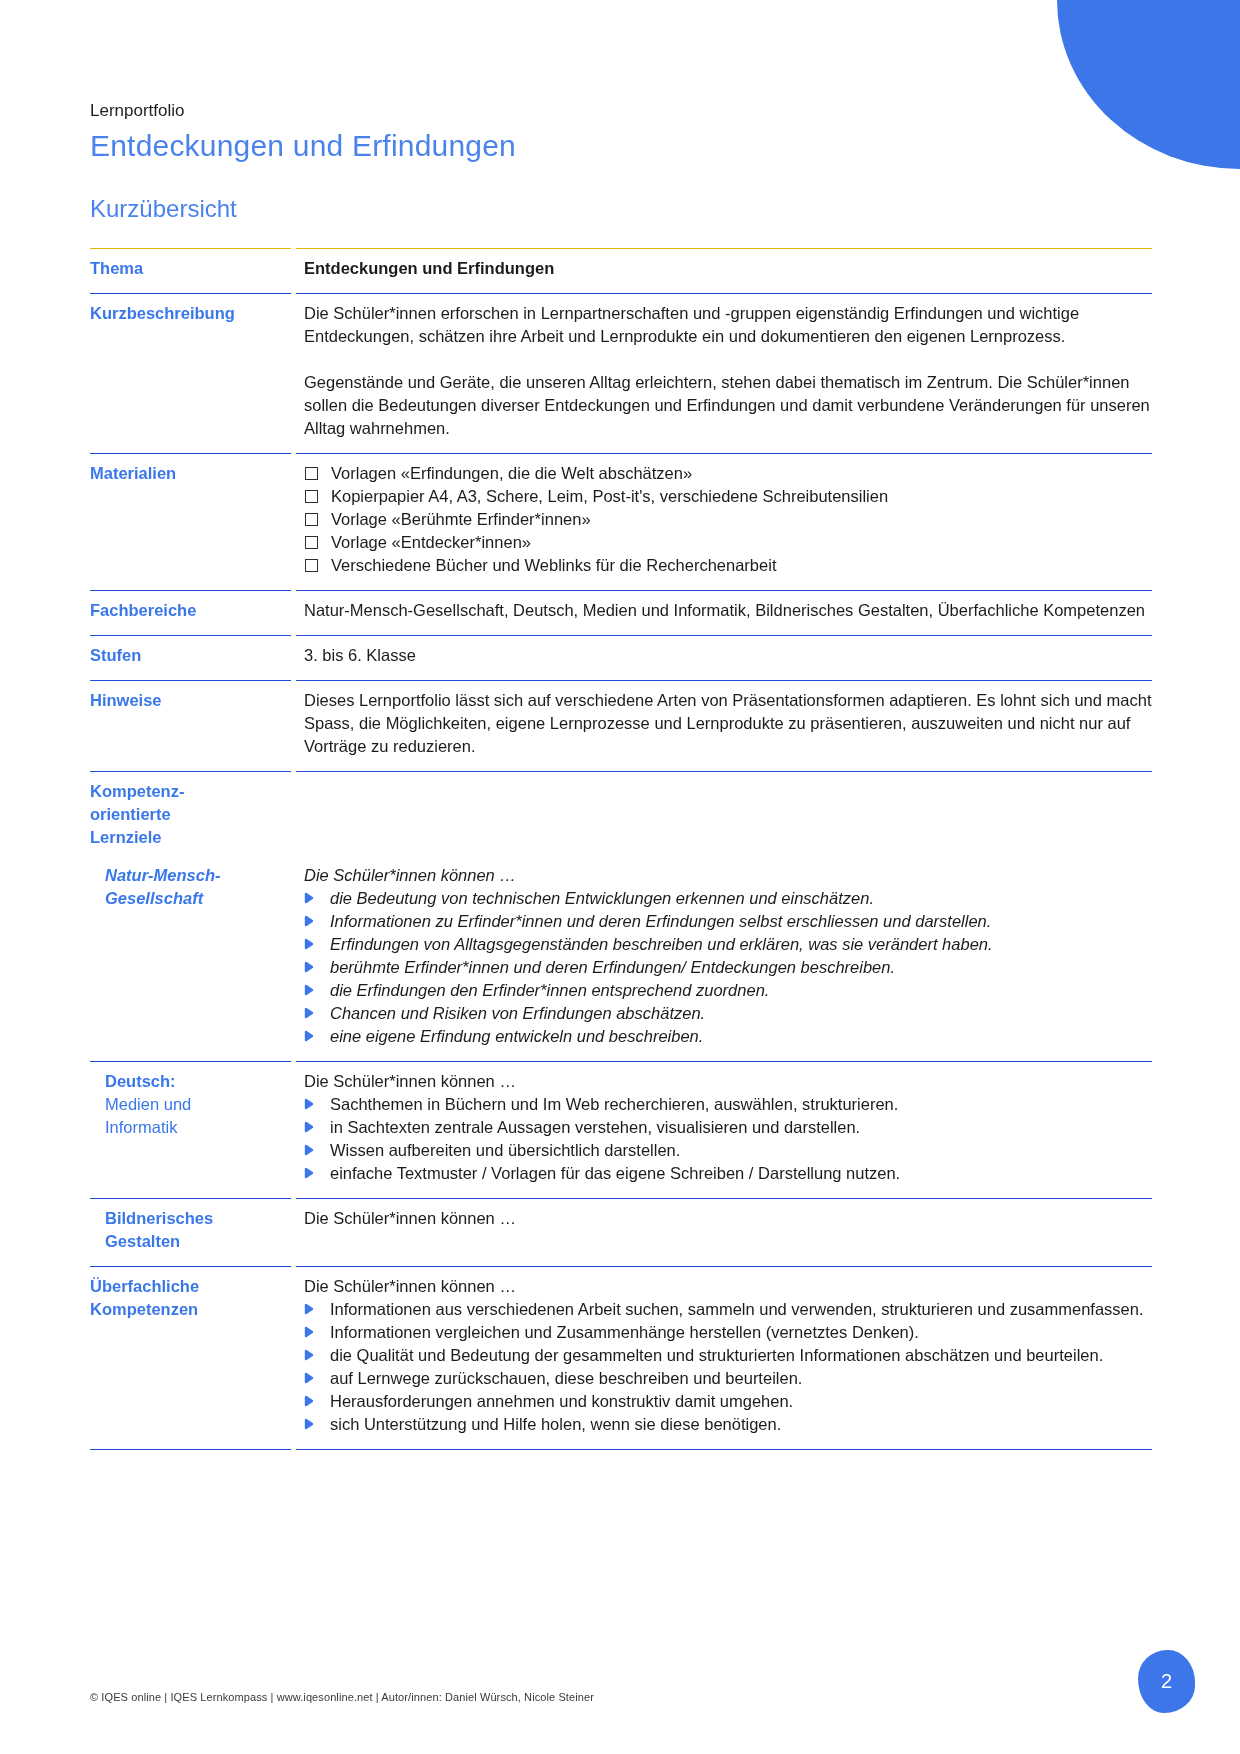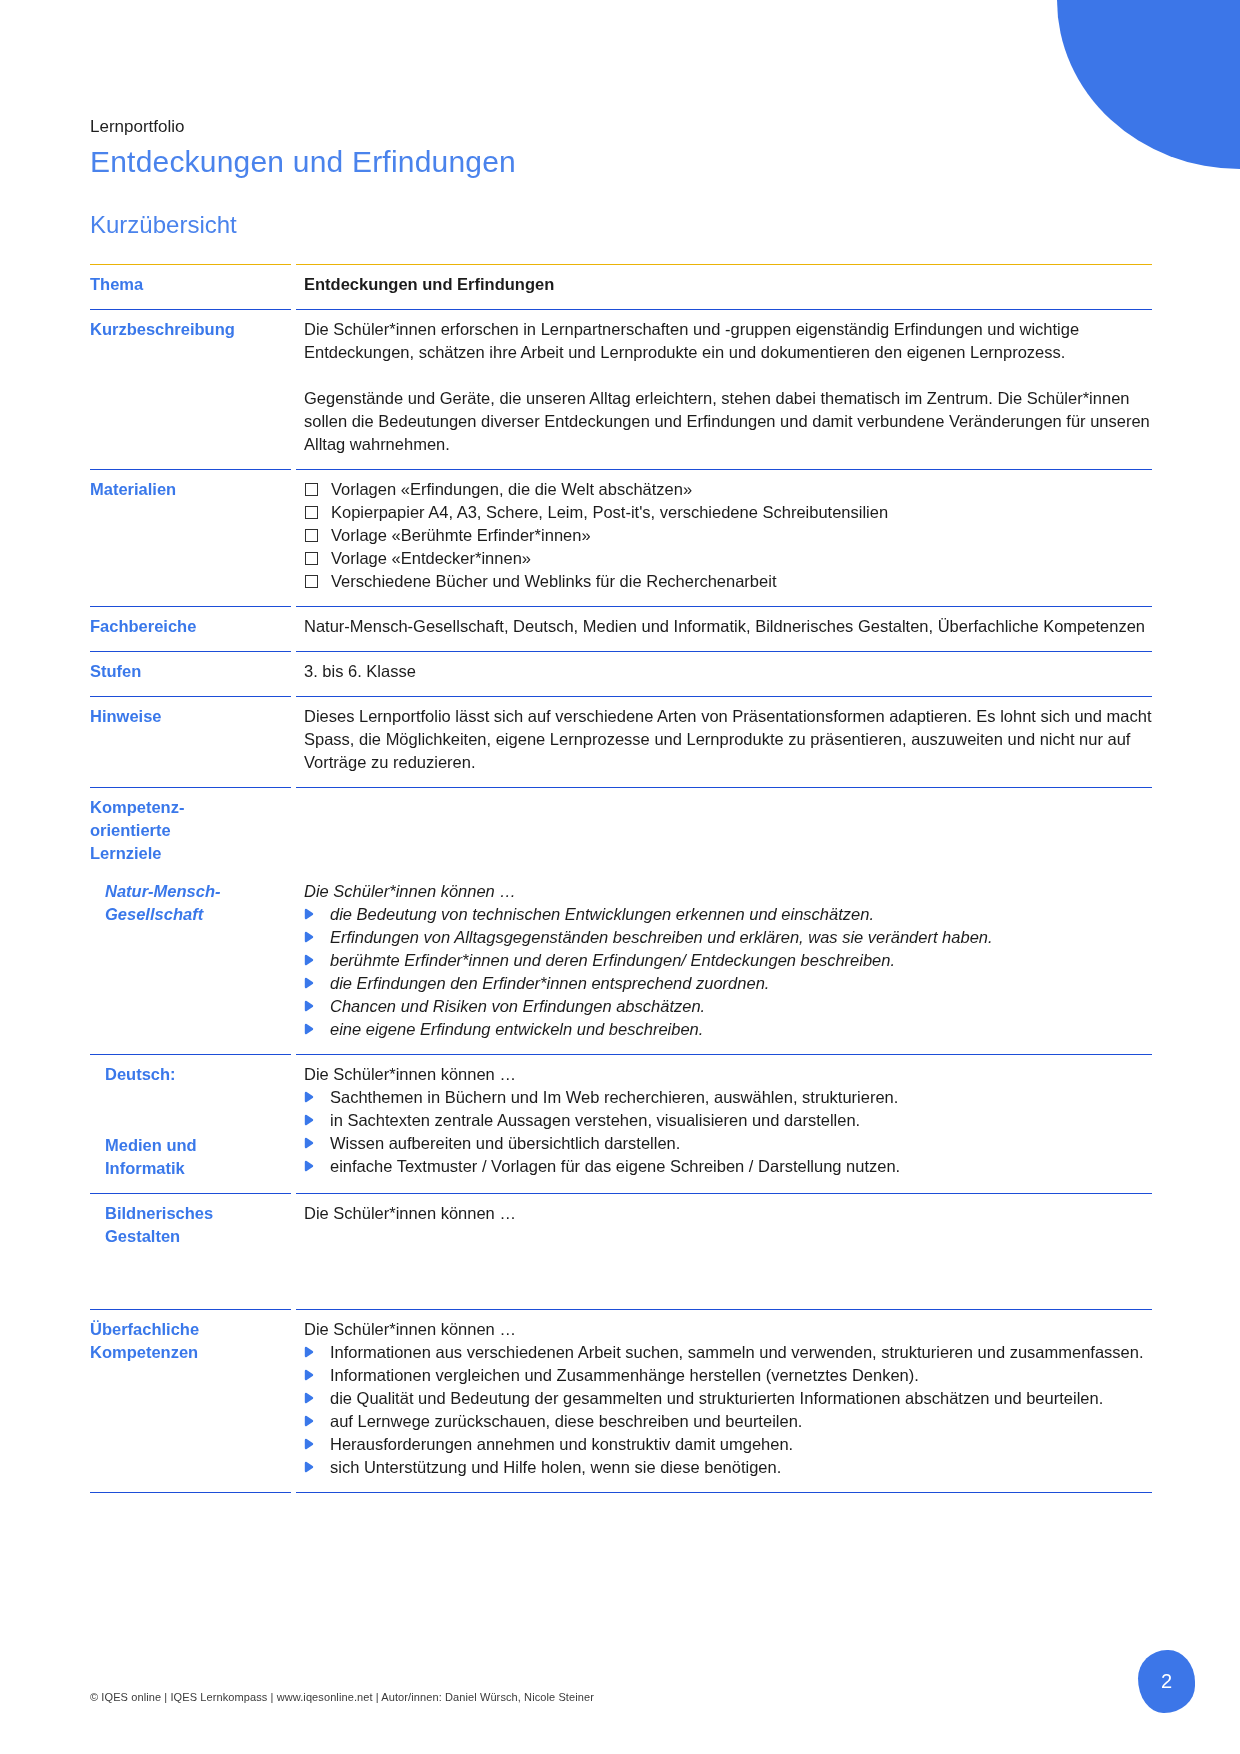--- a/index.html
+++ b/index.html
@@ -4,39 +4,39 @@
 <style>
   * { margin:0; padding:0; box-sizing:border-box; }
   html,body { background:#ffffff; }
   body { font-family:"Liberation Sans", sans-serif; color:#1c1c1c; }
   .page { position:relative; width:1240px; height:1754px; background:#ffffff; overflow:hidden; }
 
   
   .corner { position:absolute; top:0; right:0; width:183px; height:169px;
             background:#3c76e8; border-bottom-left-radius:100% 100%; }
 
-  .content { position:absolute; left:90px; top:116px; width:1062px; }
+  .content { position:absolute; left:90px; top:100px; width:1062px; }
 
   .eyebrow { font-size:17px; line-height:22px; color:#1f1f1f; }
   .title   { font-size:30px; line-height:36px; font-weight:400; color:#4a83ec; margin-top:6px; letter-spacing:.2px; }
   .section-heading { font-size:24px; line-height:24px; font-weight:400; color:#4a83ec; margin-top:33px; }
 
   .ktable { margin-top:27px; font-size:16.5px; line-height:23px; }
   .row { display:grid; grid-template-columns:201px 1fr; column-gap:5px; }
   .row > div { border-top:1px solid #1d4ed8; padding:8px 0 13px 0; }
   .row.first > div { border-top:1px solid #eab308; }
   .row.no-line > div { border-top:none; padding-top:2px;font-style:italic; }
   .row.bottom > div { padding:0; height:0; }
   .cell-content { padding-left:8px !important; }
 
   .lbl { color:#3a78ea; font-weight:700; }
   .lbl.indent { padding-left:15px; }
   .lbl .narrow { display:block; max-width:118px; }
   .sub-bold { display:block; }
-  .sub-rest { display:block; font-weight:700; max-width:112px;margin-top:48px; }
+  .sub-rest { display:block; font-weight:400; max-width:112px; }
 
   .val-bold { font-weight:700; }
   .para + .para { margin-top:23px; }
 
   ul { list-style:none; }
   li { display:flex; align-items:flex-start; }
   .checkbox { flex:0 0 13px; width:13px; height:13px; border:1.5px solid #2f2f2f;
               margin:5px 13px 0 1px; background:#fff; }
   .tri { flex:0 0 10px; margin:5px 16px 0 0; line-height:0; }
   .li-text { flex:1; }
@@ -136,20 +136,26 @@
             <li>
                 <span class="tri"><svg width="10" height="12" viewBox="0 0 10 12">
                     <path d="M2 2 L8 6 L2 10 Z" fill="#3a78ea" stroke="#3a78ea" stroke-width="2.4" stroke-linejoin="round"></path>
                   </svg></span>
                 <span class="li-text">die Bedeutung von technischen Entwicklungen erkennen und einschätzen.</span>
               </li>
             <li>
                 <span class="tri"><svg width="10" height="12" viewBox="0 0 10 12">
                     <path d="M2 2 L8 6 L2 10 Z" fill="#3a78ea" stroke="#3a78ea" stroke-width="2.4" stroke-linejoin="round"></path>
                   </svg></span>
+                <span class="li-text">Informationen zu Erfinder*innen und deren Erfindungen selbst erschliessen und darstellen.</span>
+              </li>
+            <li>
+                <span class="tri"><svg width="10" height="12" viewBox="0 0 10 12">
+                    <path d="M2 2 L8 6 L2 10 Z" fill="#3a78ea" stroke="#3a78ea" stroke-width="2.4" stroke-linejoin="round"></path>
+                  </svg></span>
                 <span class="li-text">Erfindungen von Alltagsgegenständen beschreiben und erklären, was sie verändert haben.</span>
               </li>
             <li>
                 <span class="tri"><svg width="10" height="12" viewBox="0 0 10 12">
                     <path d="M2 2 L8 6 L2 10 Z" fill="#3a78ea" stroke="#3a78ea" stroke-width="2.4" stroke-linejoin="round"></path>
                   </svg></span>
                 <span class="li-text">berühmte Erfinder*innen und deren Erfindungen/ Entdeckungen beschreiben.</span>
               </li>
             <li>
                 <span class="tri"><svg width="10" height="12" viewBox="0 0 10 12">

